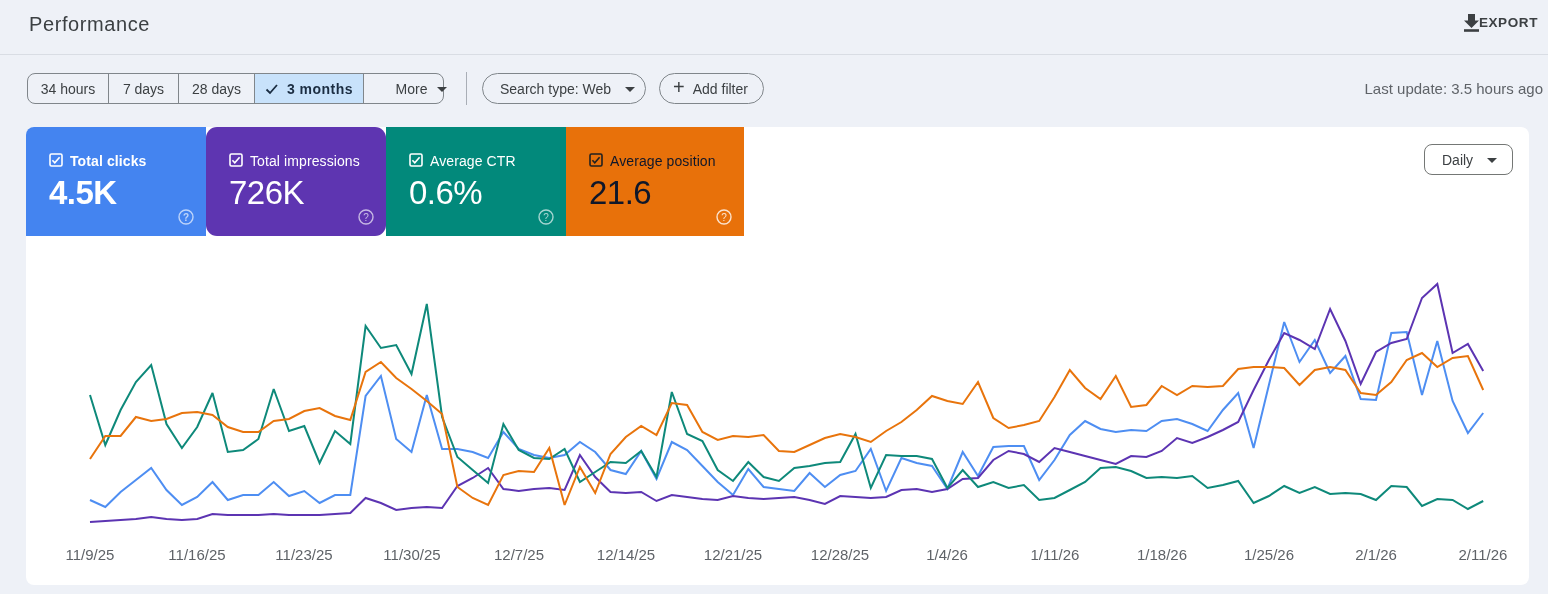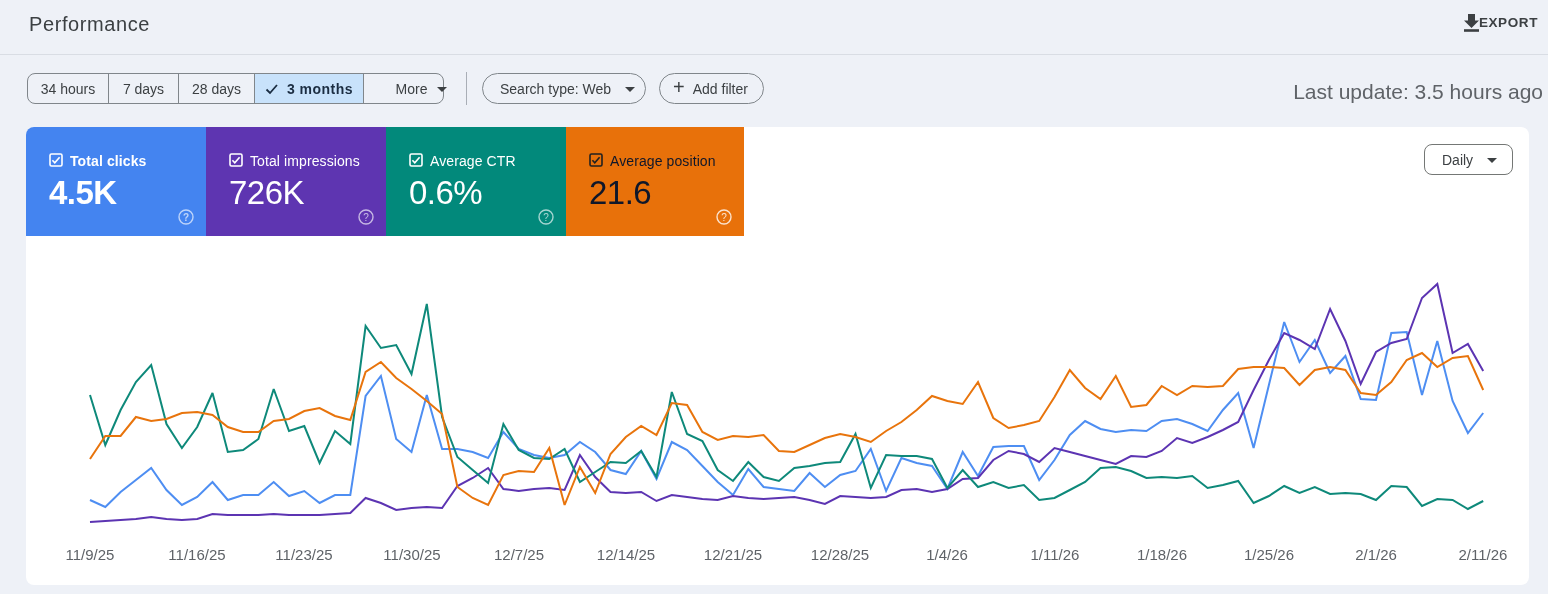--- a/index.html
+++ b/index.html
@@ -15,31 +15,31 @@
 .seg .s:last-child { border-right:none;padding-left:36px; }
 .s1 { width:81px; } .s2 { width:70px; } .s3 { width:76px; }
 .s4 { width:109px; background:#c8e2fb; color:#1b2d42 !important; font-weight:bold; letter-spacing:.5px; }
 .s5 { width:79px; }
 .caret { width:0; height:0; border-left:5px solid transparent; border-right:5px solid transparent; border-top:5px solid #3c4043; display:inline-block; margin-left:10px; margin-top:1px; }
 #vdiv { left:466px; top:72px; width:1px; height:33px; background:#a9aeb6; }
 .pill { height:31px; border:1px solid #80868b; border-radius:16px; display:flex; align-items:center; font-size:14px; color:#3c4043; }
 #stype { left:482px; top:73px; width:164px; padding-left:17px; }
 #addf { left:659px; top:73px; width:105px; padding-left:13px; }
 #addf .plus { font-size:20px; font-weight:400; color:#3c4043; margin-right:8px; margin-top:-3px; }
-#lastupd { right:5px; top:80px; font-size:21px; color:#5f6368; }
+#lastupd { right:5px; top:80px; font-size:15px; color:#5f6368; }
 
 #panel { left:26px; top:127px; width:1503px; height:458px; background:#fff; border-radius:8px; }
 
 .card { position:absolute; top:0; height:109px; color:#fff; }
 .card .lab { position:absolute; left:44px; top:26px; font-size:14px; letter-spacing:.1px; }
 .card .num { position:absolute; left:23px; top:47px; font-size:33px; letter-spacing:-.5px; }
 .card svg.cb { position:absolute; left:23px; top:26px; }
 .card svg.q { position:absolute; right:12px; bottom:11px; }
 #c1 { left:0; width:180px; background:#4484f0; border-top-left-radius:8px;font-weight:bold; }
-#c2 { left:180px; width:180px; background:#5e35b1; }
+#c2 { left:180px; width:180px; background:#5e35b1;border-radius:11px; }
 #c3 { left:360px; width:180px; background:#02897b; }
 #c4 { left:540px; width:178px; background:#e8710a; color:#0f172a; }
 
 #daily { left:1398px; top:17px; width:89px; height:31px; border:1px solid #747775; border-radius:8px; position:absolute; display:flex; align-items:center; background:#fff; font-size:14px; color:#3c4043; padding-left:17px; }
 #daily .caret { margin-left:14px; }
 
 .xlab { position:absolute; top:546px; transform:translateX(-50%); font-size:15px; color:#5f6368; white-space:nowrap; }
 #chart { left:0; top:0; pointer-events:none; }
 </style></head>
 <body>

